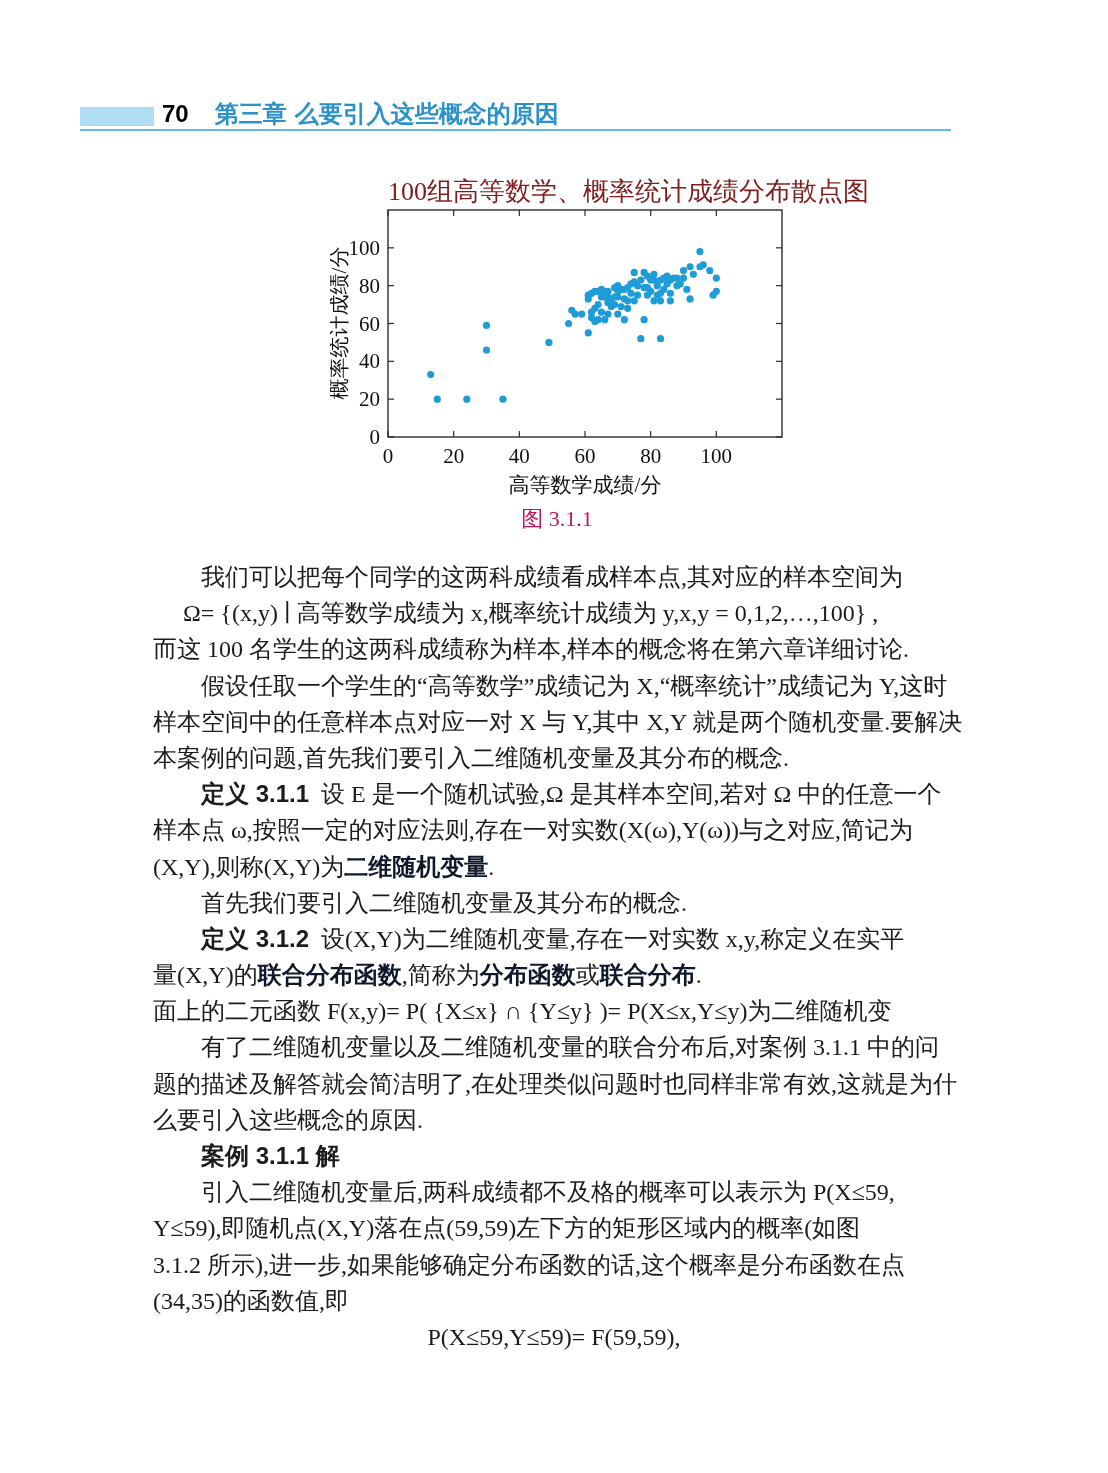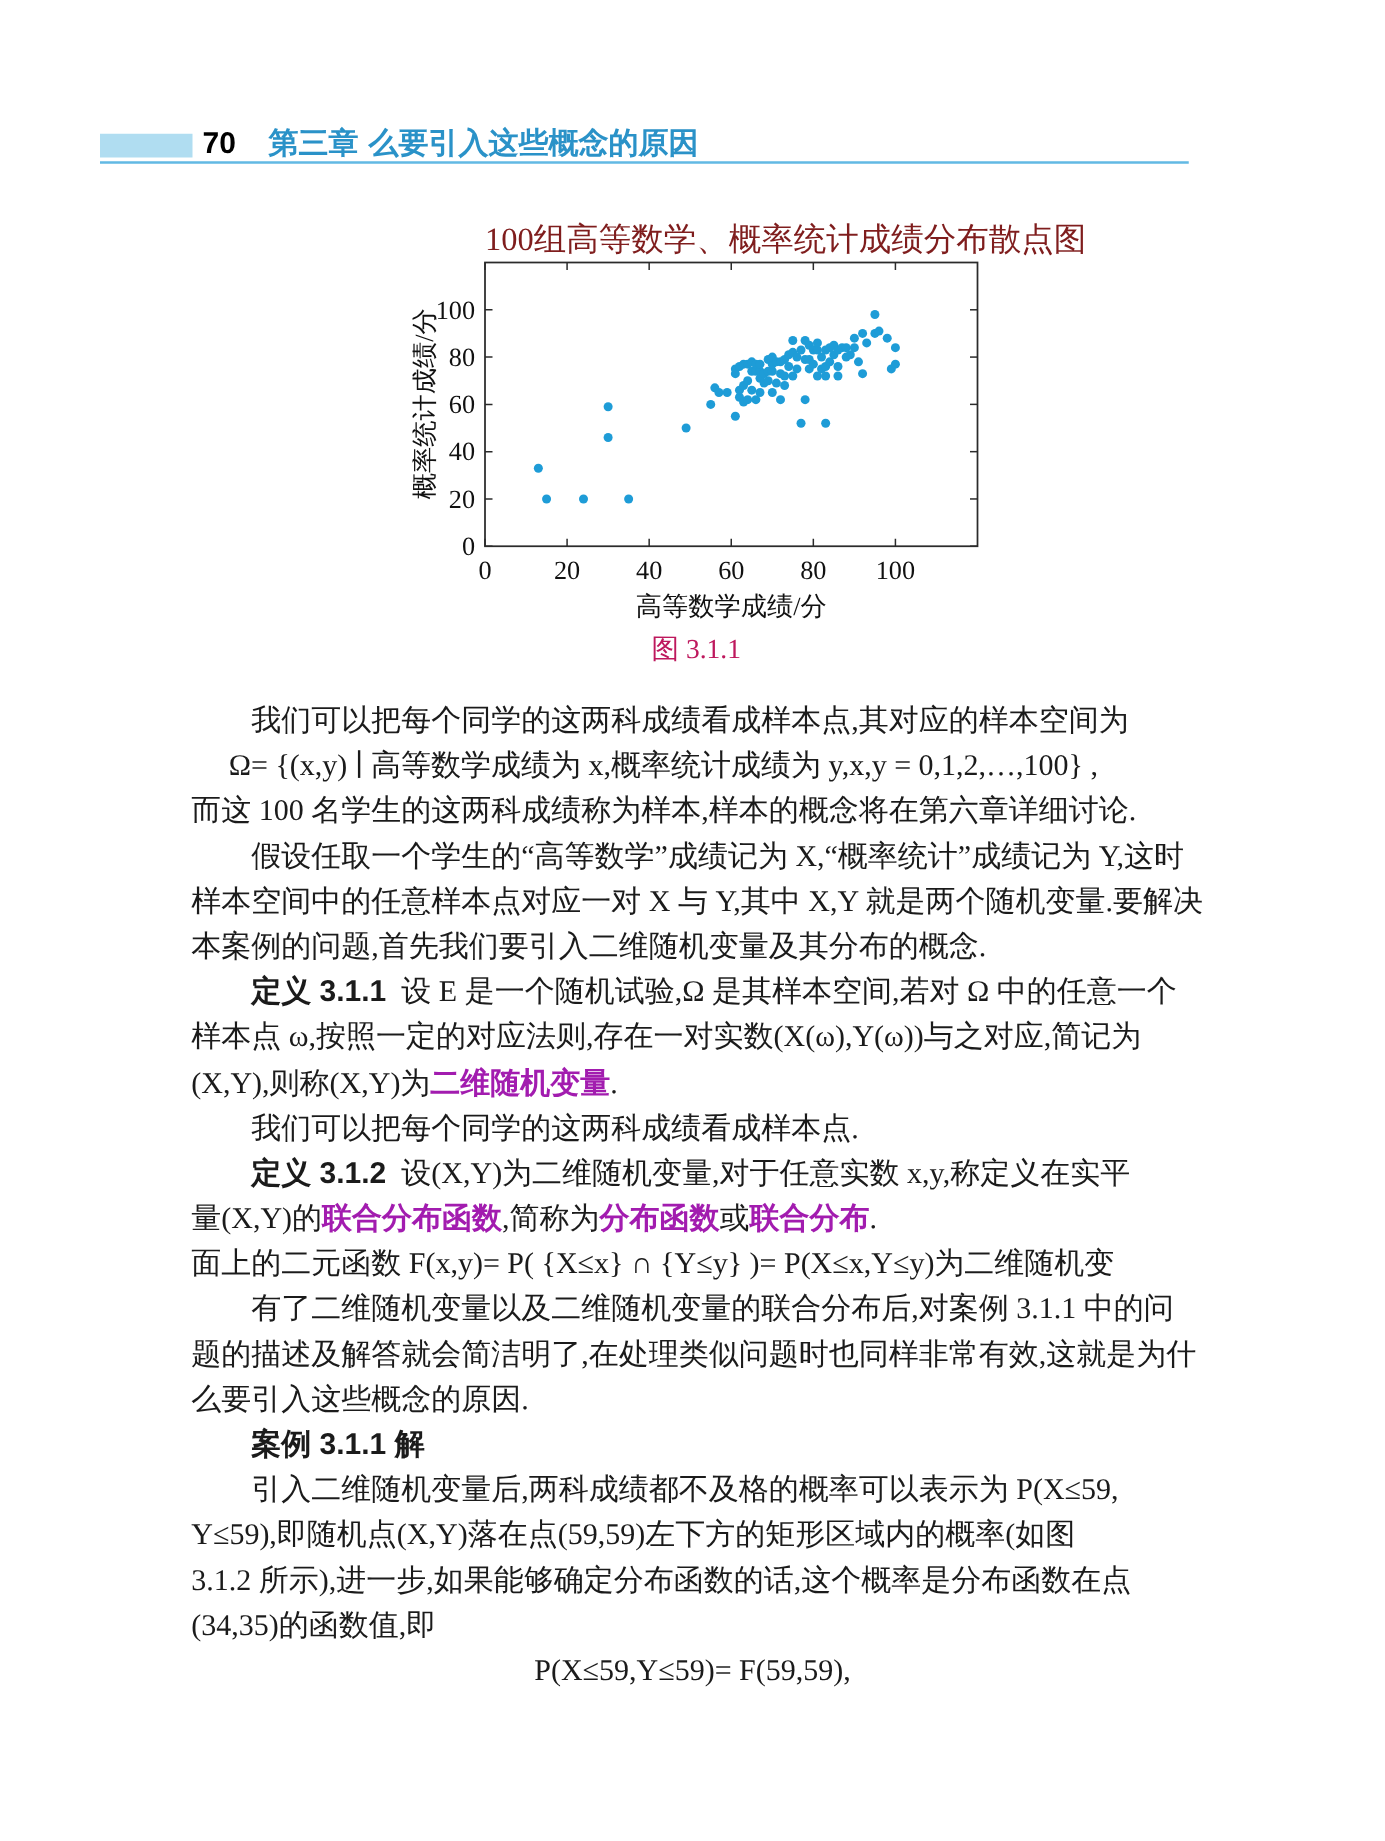--- a/index.html
+++ b/index.html
@@ -20,21 +20,21 @@
   .chart-svg { position:absolute; left:330px; top:200px; }
   .fig-caption { position:absolute; left:330px; top:504px; width:454px; text-align:center;
                  font-size:22px; color:#be185d; }
   
   .body-text { position:absolute; left:153px; top:559px; width:802px; font-size:24px; }
   .line { height:36.2px; line-height:36.2px; white-space:pre; }
   .line.indent { text-indent:48px; }
   .line.formula-left { text-indent:30px; }
   .line.center { text-align:center; text-indent:0; }
   .seg-bold { font-family:"Liberation Sans","DejaVu Sans",sans-serif; font-weight:bold; }
-  .seg-term { font-family:"Liberation Sans","DejaVu Sans",sans-serif; font-weight:bold; color:#a21caf;text-align:right; }
+  .seg-term { font-family:"Liberation Sans","DejaVu Sans",sans-serif; font-weight:bold; color:#0f172a;text-align:right; }
   .tick-label { font-family:"Liberation Serif","DejaVu Serif",serif; font-size:21px; fill:#111; }
   .axis-label { font-family:"Liberation Serif","DejaVu Serif",serif; font-size:21px; fill:#111; }
 </style>
 </head>
 <body>
 
 <div class="page">
 
   <div class="header-rect"></div>
   <div class="header-line"></div>
@@ -197,22 +197,22 @@
   <div class="body-text" id="body-text">
       <div class="line indent"><span>我们可以把每个同学的这两科成绩看成样本点,其对应的样本空间为</span></div>
       <div class="line formula-left"><span>Ω= {(x,y) ∣ 高等数学成绩为 x,概率统计成绩为 y,x,y = 0,1,2,…,100} ,</span></div>
       <div class="line"><span>而这 100 名学生的这两科成绩称为样本,样本的概念将在第六章详细讨论.</span></div>
       <div class="line indent"><span>假设任取一个学生的“高等数学”成绩记为 X,“概率统计”成绩记为 Y,这时</span></div>
       <div class="line"><span>样本空间中的任意样本点对应一对 X 与 Y,其中 X,Y 就是两个随机变量.要解决</span></div>
       <div class="line"><span>本案例的问题,首先我们要引入二维随机变量及其分布的概念.</span></div>
       <div class="line indent"><span class="seg-bold">定义 3.1.1</span><span>  设 E 是一个随机试验,Ω 是其样本空间,若对 Ω 中的任意一个</span></div>
       <div class="line"><span>样本点 ω,按照一定的对应法则,存在一对实数(X(ω),Y(ω))与之对应,简记为</span></div>
       <div class="line"><span>(X,Y),则称(X,Y)为</span><span class="seg-term">二维随机变量</span><span>.</span></div>
-      <div class="line indent"><span>我们可以把每个同学的这两科成绩看成样本点.</span></div>
-      <div class="line indent"><span class="seg-bold">定义 3.1.2</span><span>  设(X,Y)为二维随机变量,对于任意实数 x,y,称定义在实平</span></div>
+      <div class="line indent"><span>首先我们要引入二维随机变量及其分布的概念.</span></div>
+      <div class="line indent"><span class="seg-bold">定义 3.1.2</span><span>  设(X,Y)为二维随机变量,存在一对实数 x,y,称定义在实平</span></div>
       <div class="line"><span>量(X,Y)的</span><span class="seg-term">联合分布函数</span><span>,简称为</span><span class="seg-term">分布函数</span><span>或</span><span class="seg-term">联合分布</span><span>.</span></div>
       <div class="line"><span>面上的二元函数 F(x,y)= P( {X≤x} ∩ {Y≤y} )= P(X≤x,Y≤y)为二维随机变</span></div>
       <div class="line indent"><span>有了二维随机变量以及二维随机变量的联合分布后,对案例 3.1.1 中的问</span></div>
       <div class="line"><span>题的描述及解答就会简洁明了,在处理类似问题时也同样非常有效,这就是为什</span></div>
       <div class="line"><span>么要引入这些概念的原因.</span></div>
       <div class="line indent"><span class="seg-bold">案例 3.1.1 解</span></div>
       <div class="line indent"><span>引入二维随机变量后,两科成绩都不及格的概率可以表示为 P(X≤59,</span></div>
       <div class="line"><span>Y≤59),即随机点(X,Y)落在点(59,59)左下方的矩形区域内的概率(如图</span></div>
       <div class="line"><span>3.1.2 所示),进一步,如果能够确定分布函数的话,这个概率是分布函数在点</span></div>
       <div class="line"><span>(34,35)的函数值,即</span></div>

